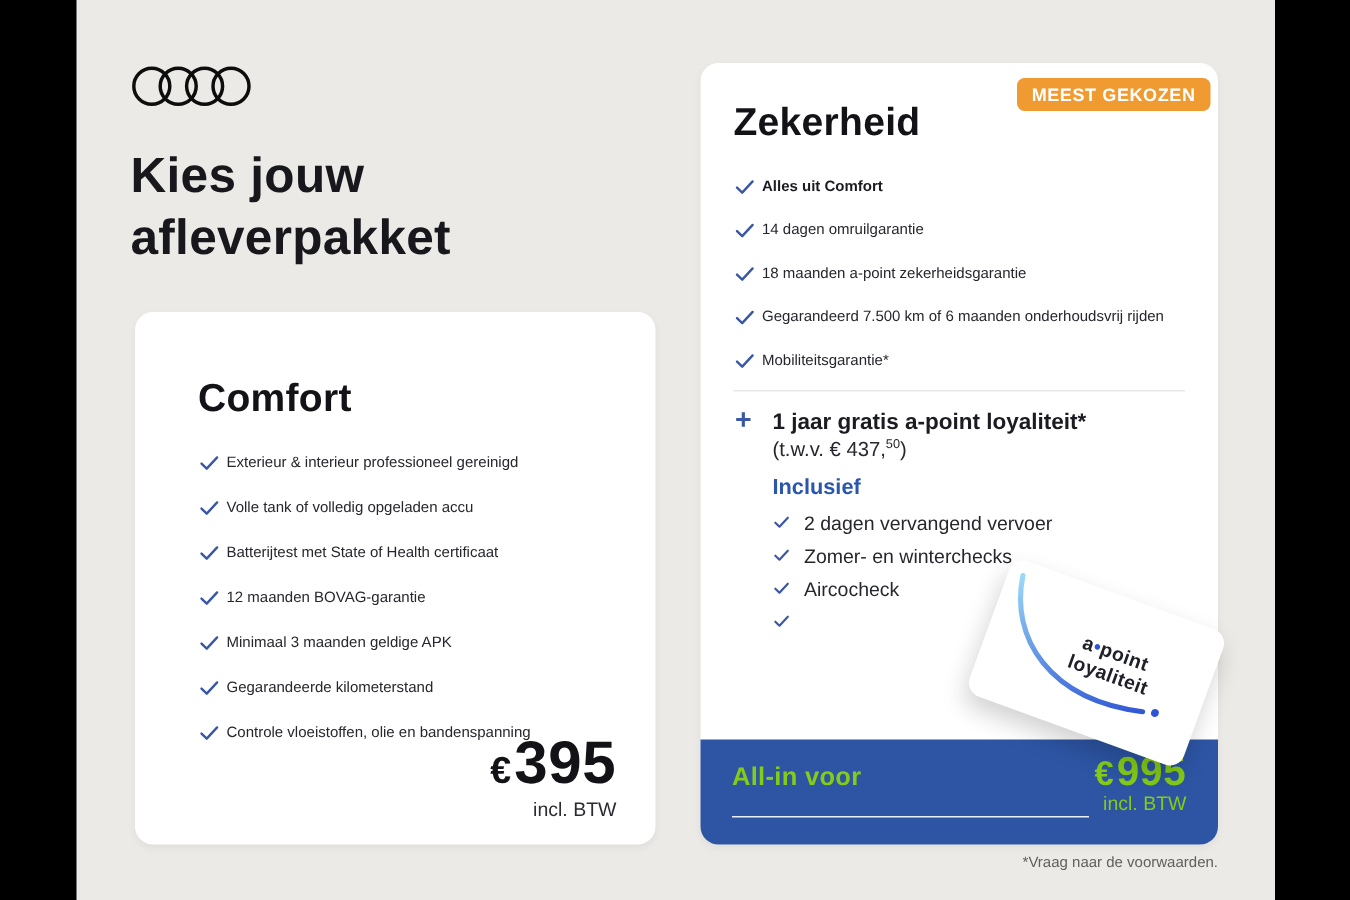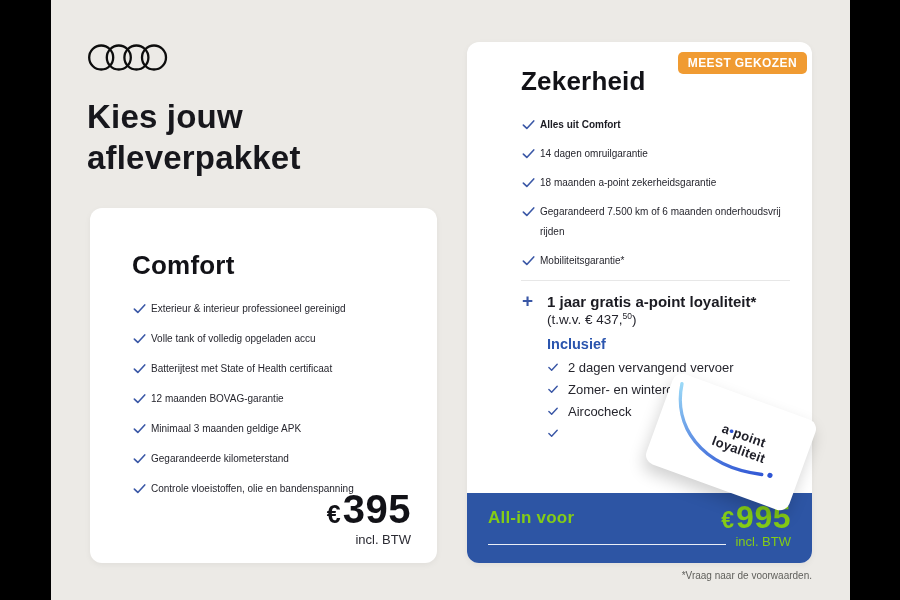--- a/index.html
+++ b/index.html
@@ -15,21 +15,20 @@
   
   .logo{position:absolute;left:37px;top:44px;}
   .headline{
     position:absolute;left:36px;top:96px;margin:0;
     font-size:33px;line-height:41px;font-weight:700;color:#17171c;letter-spacing:.2px;
   }
   
   .card{
     position:absolute;background:#fff;border-radius:12px;
     box-shadow:0 2px 6px rgba(0,0,0,.05);
-    padding-left:32px;
   }
   .card-comfort{left:39px;top:208px;width:347px;height:355px;padding:16px;box-sizing:border-box;}
   .card-zeker{left:416px;top:42px;width:345px;height:521px;box-sizing:border-box;}
   .card h2{
     margin:0;font-size:26px;font-weight:700;color:#121217;letter-spacing:.2px;
   }
   .card-comfort .card-inner{padding:26px 26px 0 26px;}
   .card-zeker .card-inner{padding:24px 22px 0 22px;}
   .card-comfort h2{margin-bottom:18px;}
   .card-zeker h2{margin-bottom:18px;}
@@ -89,21 +88,21 @@
   
   .allin{
     position:absolute;left:0;right:0;bottom:0;height:70px;background:#2d55a4;
     border-radius:0 0 12px 12px;color:#84cc16;z-index:2;
   }
   .allin .label{position:absolute;left:21px;top:15px;font-size:17px;font-weight:700;letter-spacing:.2px;}
   .allin .rule{position:absolute;left:21px;top:51px;width:238px;height:1px;background:rgba(255,255,255,.9);}
   .allin .aprice{position:absolute;right:21px;top:6px;text-align:right;}
   .allin .aprice .row{display:flex;align-items:baseline;justify-content:flex-end;gap:2px;}
   .allin .aprice .cur{font-size:23px;font-weight:700;}
-  .allin .aprice .amt{font-size:32px;font-weight:700;letter-spacing:.5px;text-align:right;}
+  .allin .aprice .amt{font-size:27px;font-weight:700;letter-spacing:.5px;text-align:right;}
   .allin .aprice .note{font-size:13px;margin-top:-2px;}
   
   .disclaimer{
     position:absolute;left:416px;top:570px;width:345px;text-align:right;
     font-size:10px;color:#5f5f5b;
   }
 </style>
 </head>
 <body>
 

